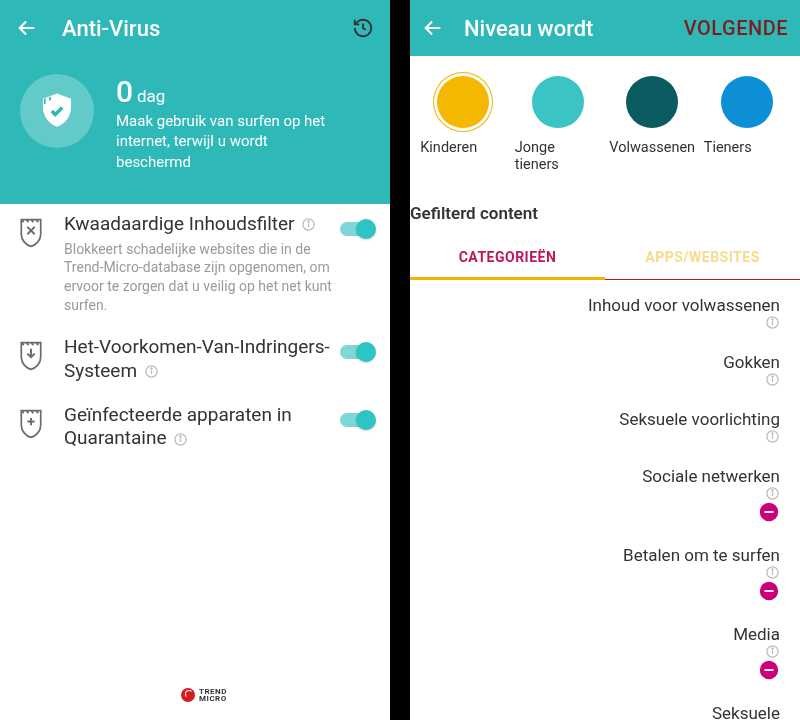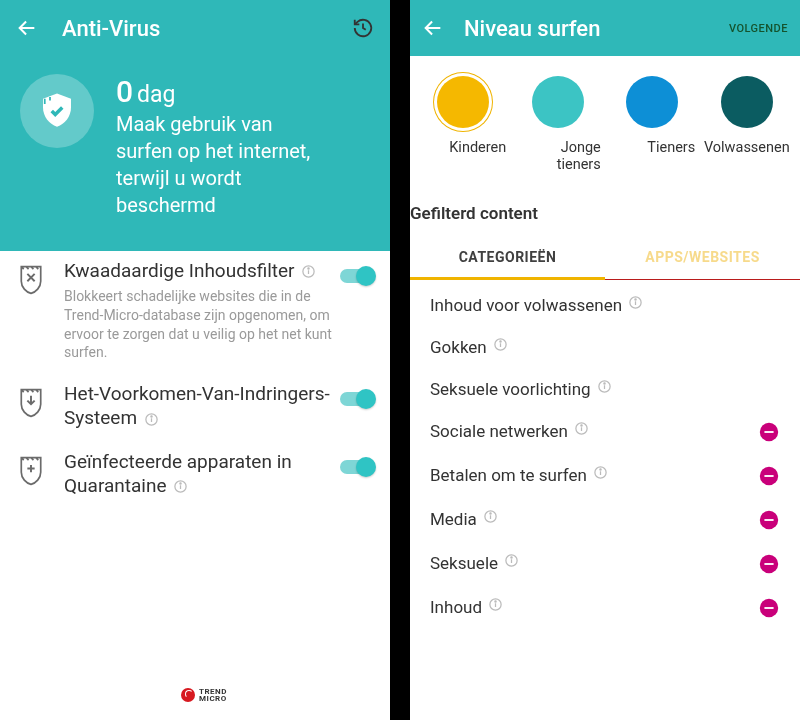--- a/index.html
+++ b/index.html
@@ -9,58 +9,58 @@
   .gap { width: 20px; background: #000; }
 
   
   .hdr-teal { background: #2fb8b8; color: #fff; }
   .hdr-bar { display: flex; align-items: center; height: 56px; padding: 0 16px; }
   .hdr-bar .title { font-size: 22px; font-weight: 500; margin-left: 24px; }
   .history-ic { margin-left: auto; }
   .hero { display: flex; padding: 18px 20px 32px 20px; }
   .hero-ic { width: 74px; height: 74px; border-radius: 50%; background: rgba(255,255,255,0.25); display: flex; align-items: center; justify-content: center; margin-right: 22px; flex-shrink: 0; }
   .hero-txt .big { font-size: 30px; font-weight: 500; }
-  .hero-txt .sm { font-size: 20px; line-height: 1.35; margin-top: 2px; max-width: 210px; }
+  .hero-txt .sm { font-size: 15px; line-height: 1.35; margin-top: 2px; max-width: 210px; }
 
   .setting { display: flex; padding: 8px 16px 12px 16px; align-items: flex-start; }
   .setting-ic { width: 32px; flex-shrink: 0; margin-right: 16px; margin-top: 4px; }
   .setting-body { flex: 1; }
   .setting-title { font-size: 19px; color: #333; line-height: 1.25; }
   .setting-desc { font-size: 14px; color: #9a9a9a; margin-top: 4px; line-height: 1.35; }
   .info-ic { display: inline-block; vertical-align: middle; margin-left: 2px; }
   .toggle { width: 34px; height: 14px; background: #7ed6d6; border-radius: 7px; position: relative; margin-top: 10px; flex-shrink: 0; }
   .toggle::after { content: ""; position: absolute; right: -2px; top: -3px; width: 20px; height: 20px; border-radius: 50%; background: #2fc4c4; box-shadow: 0 1px 2px rgba(0,0,0,0.2); }
 
   .footer { position: absolute; bottom: 12px; left: 18px; right: 0; text-align: center; padding: 0 24px; }
   .brand { display: inline-flex; align-items: center; gap: 4px; margin-bottom: 6px; }
   .brand-ball { width: 14px; height: 14px; border-radius: 50%; background: #d71920; position: relative; }
   .brand-ball::after { content: ""; position: absolute; top: 2px; left: 4px; width: 6px; height: 6px; border: 1.5px solid #fff; border-radius: 50%; border-right-color: transparent; border-bottom-color: transparent; }
   .brand-txt { font-size: 8px; font-weight: 700; letter-spacing: 0.5px; color: #333; line-height: 0.9; text-align: left; }
   .footer-txt { font-size: 14px; color: #9a9a9a; line-height: 1.35; }
 
   
   .hdr-bar2 { display: flex; align-items: center; height: 56px; padding: 0 12px; background: #2fb8b8; color: #fff; }
   .hdr-bar2 .title { font-size: 22px; font-weight: 500; margin-left: 20px; }
-  .next { margin-left: auto; font-size: 11px; font-weight: 500; color: #14532d; letter-spacing: 0.5px; }
+  .next { margin-left: auto; font-size: 20px; font-weight: 500; color: #7f1d1d; letter-spacing: 0.5px; }
 
   .levels { display: flex; justify-content: space-around; padding: 20px 6px 8px 6px; }
-  .lvl { text-align: right; width: 86px; }
+  .lvl { text-align: left; width: 86px; }
   .lvl-dot { width: 52px; height: 52px; border-radius: 50%; margin: 0 auto 12px auto; }
   .lvl.selected .lvl-dot { box-shadow: 0 0 0 3px #fff, 0 0 0 4px #f0b400; }
   .lvl-label { font-size: 14.5px; color: #333; line-height: 1.15; }
 
   .sec-title { font-size: 17px; font-weight: 600; color: #333; margin: 22px 0 14px 0; }
 
   .tabs { display: flex; }
   .tab { flex: 1; text-align: center; padding: 12px 0; font-size: 14px; font-weight: 700; letter-spacing: 0.5px; }
-  .tab.active { color: #404040; border-bottom: 3px solid #f0b400; }
+  .tab.active { color: #be185d; border-bottom: 3px solid #f0b400; }
   .tab.inactive { color: #f7da8b; border-bottom: 1px solid #b91c1c; }
 
   .cats { padding: 4px 0; }
-  .cat { display: flex; align-items: flex-start; padding: 11px 20px; }
+  .cat { display: flex; align-items: flex-end; padding: 11px 20px; flex-direction: column; }
   .cat-label { font-size: 17px; color: #333; }
   .cat .info-ic { margin-left: 6px; }
   .remove-ic { margin-left: auto; }
 
   svg { display: block; }
 </style>
 </head>
 <body>
 
 <div class="wrap">
@@ -86,21 +86,21 @@
       <div class="hero">
         <div class="hero-ic">
           <svg width="42" height="42" viewBox="0 0 24 24" fill="#fff">
               <path d="M12 2l8 3v5c0 5-3.4 9.5-8 11-4.6-1.5-8-6-8-11V5l8-3z" fill="#fff"></path>
               <path d="M9 12l2 2 4-4" stroke="#2fb8b8" stroke-width="2" fill="none"></path>
               <path d="M5 5v3" stroke="#2fb8b8" stroke-width="1"></path>
               <path d="M8 4v2" stroke="#2fb8b8" stroke-width="1"></path>
             </svg>
         </div>
         <div class="hero-txt">
-          <div><span class="big">0</span> <span style="font-size:23px;">dag</span></div>
+          <div><span class="big">0</span> <span style="font-size:17px;">dag</span></div>
           <div class="sm">Maak gebruik van surfen op het internet, terwijl u wordt beschermd</div>
         </div>
       </div>
     </div>
 
     <div id="settings-container">
         <div class="setting">
           <div class="setting-ic">
             <svg width="30" height="34" viewBox="0 0 24 28">
               <path d="M4 3h16v12c0 5-4 9-8 10-4-1-8-5-8-10V3z M4 3l2 2M8 3l2 2M12 3l2 2M16 3l2 2" fill="none" stroke="#6b6b6b" stroke-width="1.4"></path>
@@ -162,40 +162,40 @@
   <div class="gap"></div>
 
   <div class="screen">
     <div class="hdr-bar2">
       <span>
         <svg width="22" height="22" viewBox="0 0 24 24" fill="none" stroke="#fff" stroke-width="2.2">
             <path d="M20 12H5"></path>
             <path d="M11 5l-7 7 7 7"></path>
           </svg>
       </span>
-      <span class="title">Niveau surfen</span>
+      <span class="title">Niveau wordt</span>
       <span class="next">VOLGENDE</span>
     </div>
 
     <div class="levels" id="levels-container">
         <div class="lvl selected">
           <div class="lvl-dot" style="background:#f5b800"></div>
           <div class="lvl-label">Kinderen</div>
         </div>
         <div class="lvl">
           <div class="lvl-dot" style="background:#3cc4c4"></div>
           <div class="lvl-label">Jonge tieners</div>
         </div>
         <div class="lvl">
+          <div class="lvl-dot" style="background:#0b5c61"></div>
+          <div class="lvl-label">Volwassenen</div>
+        </div>
+        <div class="lvl">
           <div class="lvl-dot" style="background:#0d8fd6"></div>
           <div class="lvl-label">Tieners</div>
-        </div>
-        <div class="lvl">
-          <div class="lvl-dot" style="background:#0b5c61"></div>
-          <div class="lvl-label">Volwassenen</div>
         </div>
       </div>
 
     <div class="sec-title">Gefilterd content</div>
 
     <div class="tabs">
       <div class="tab active">CATEGORIEËN</div>
       <div class="tab inactive">APPS/WEBSITES</div>
     </div>
 

